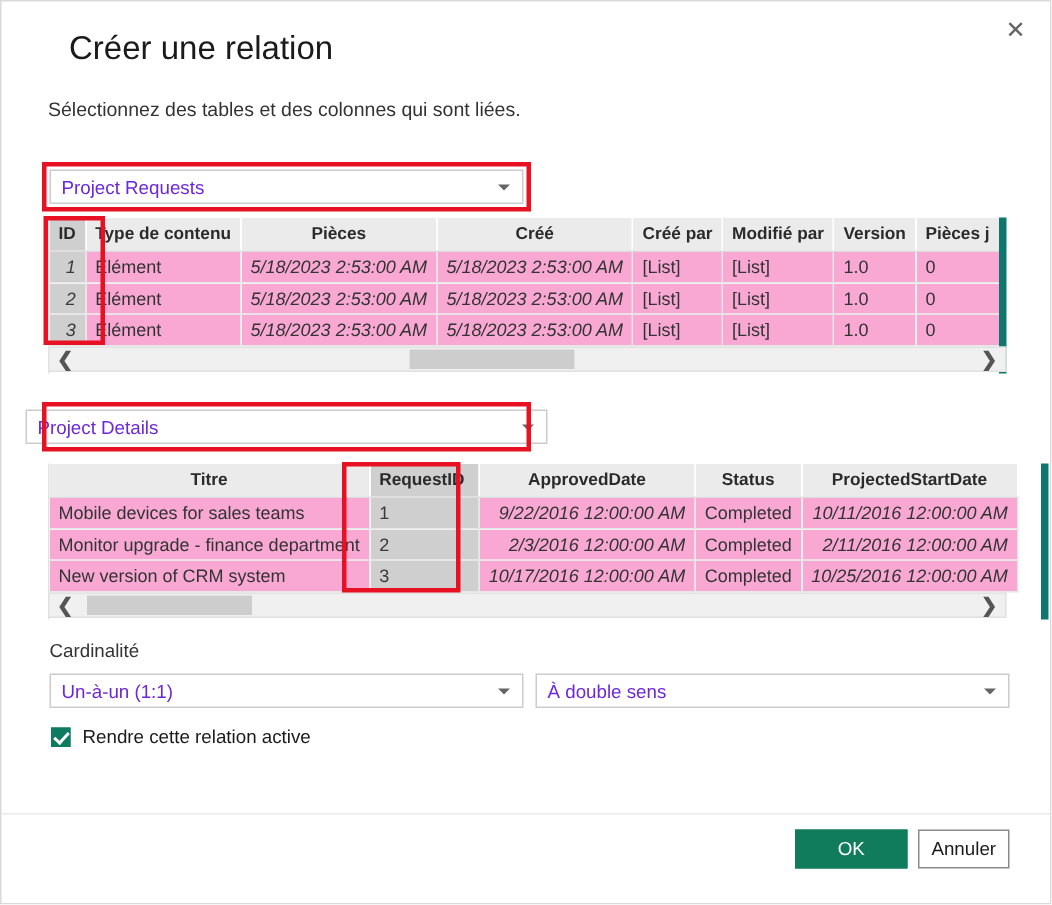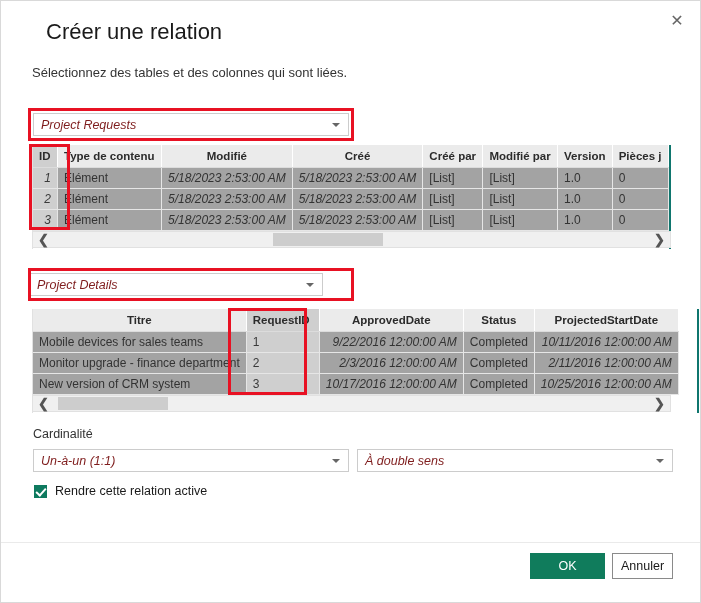--- a/index.html
+++ b/index.html
@@ -37,52 +37,51 @@
   }
 
   
   .combo {
     position: absolute;
     height: 23px;
     background: #ffffff;
     border: 1px solid #cccccc;
     display: flex; align-items: center;
     padding: 0 0 0 7px;
-    font-size: 12.5px; color: #7f1d1d;
+    font-size: 12.5px; color: #6d28d9;
     cursor: default;
-    font-style: italic;
   }
   .combo .caret {
     position: absolute; right: 8px; top: 50%;
     transform: translateY(-50%);
     width: 0; height: 0;
     border-left: 4px solid transparent;
     border-right: 4px solid transparent;
     border-top: 4px solid #666;
   }
   #combo-table1 { left: 32px; top: 112px; width: 316px; }
-  #combo-table2 { left: 28px; top: 272px; width: 294px; }
+  #combo-table2 { left: 16px; top: 272px; width: 348px; }
 
   
   .redbox {
     position: absolute;
     border: 3px solid #e81123;
     pointer-events: none;
   }
   #redbox-combo1 { left: 27px;  top: 107px; width: 326px; height: 33px; }
   #redbox-combo2 { left: 27px;  top: 267px; width: 326px; height: 33px; }
   #redbox-id     { left: 28px;  top: 143px; width: 41px;  height: 86px; }
   #redbox-reqid  { left: 227px; top: 307px; width: 79px;  height: 87px; }
 
   
   .grid-wrap {
     position: absolute;
     background: #ffffff;
     border-left: 1px solid #e1e1e1;
-    border-right: 2px solid #0f766e;
+    border-right: 5px solid #0f766e;
     overflow: hidden;
   }
   #grid1 { left: 31px; top: 144px; width: 639px; height: 104px; }
   #grid2 { left: 31px; top: 308px; width: 667px; height: 104px; }
 
   table.grid {
     border-collapse: collapse;
     table-layout: fixed;
     font-size: 12px;
     width: auto;
@@ -100,21 +99,21 @@
     overflow: hidden;
   }
   table.grid td {
     height: 21px;
     padding: 0 6px;
     border-right: 1px solid #e6e6e6;
     border-bottom: 1px solid #e6e6e6;
     color: #333333;
     white-space: nowrap;
     overflow: hidden;
-    background: #a3a3a3;
+    background: #f9a8d4;
   }
   table.grid td.italic { font-style: italic; }
   table.grid td.right  { text-align: right; }
   table.grid th.center { text-align: center; }
   table.grid th.left   { text-align: left; }
   
   table.grid th.sel, table.grid td.sel { background: #cfcfcf; }
   table.grid td.sel { color: #3a3a3a; }
 
   
@@ -220,21 +219,21 @@
     <span>Project Requests</span>
     <span class="caret"></span>
   </div>
 
   <div class="grid-wrap" id="grid1">
     <table class="grid">
       <thead>
         <tr>
           <th class="sel left" style="width:38px">ID</th>
           <th class="left" style="width:120px">Type de contenu</th>
-          <th class="center" style="width:124px">Modifié</th>
+          <th class="center" style="width:124px">Pièces</th>
           <th class="center" style="width:124px">Créé</th>
           <th class="left" style="width:70px">Créé par</th>
           <th class="left" style="width:82px">Modifié par</th>
           <th class="left" style="width:58px">Version</th>
           <th class="left" style="width:70px">Pièces j</th>
         </tr>
       </thead>
       <tbody>
         <tr>
           <td class="sel right italic">1</td>

